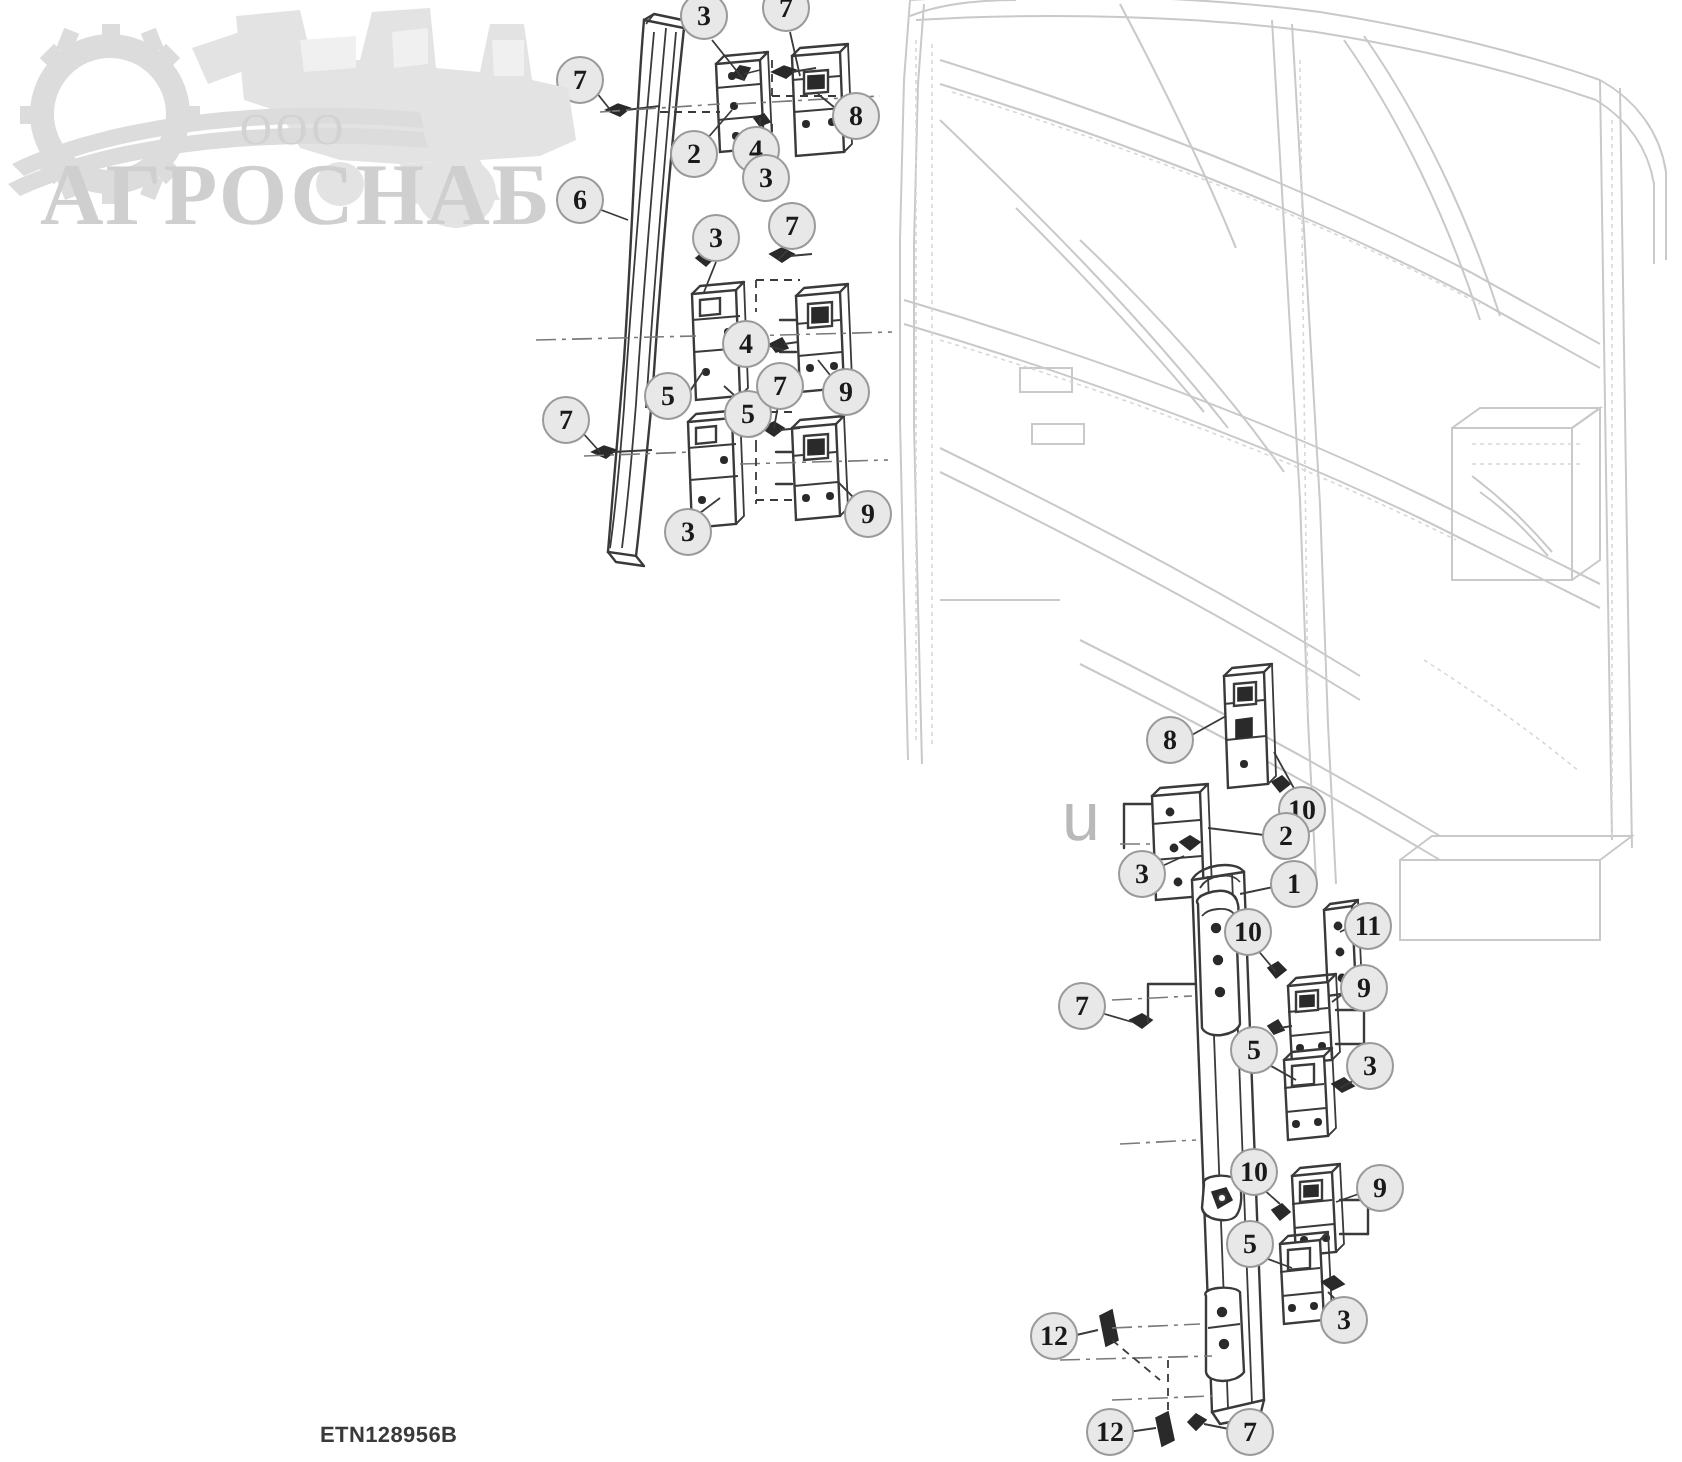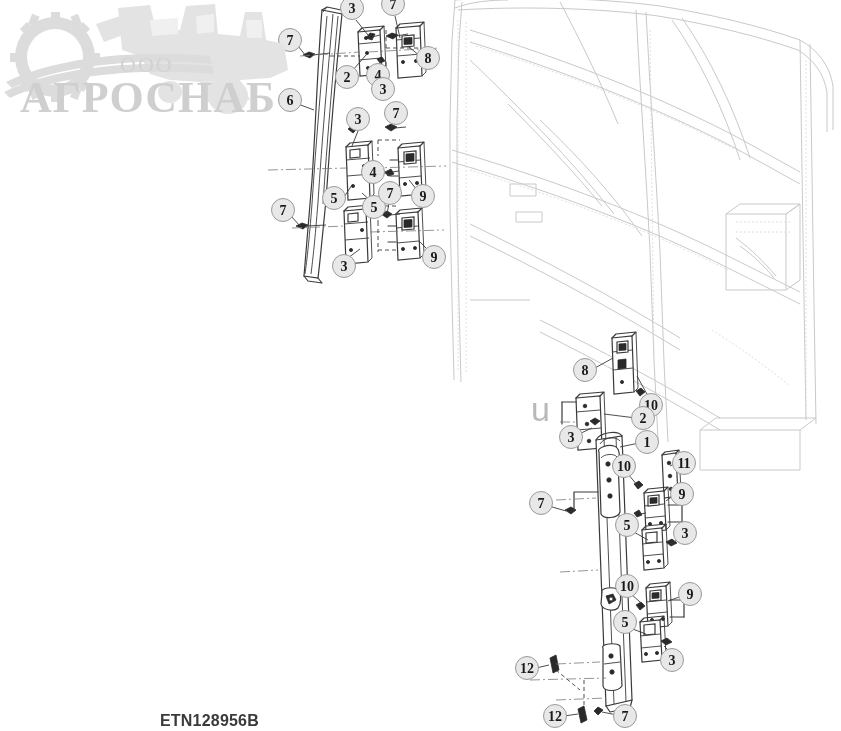--- a/index.html
+++ b/index.html
@@ -6,21 +6,21 @@
   body{
     width:841px;height:731px;position:relative;overflow:hidden;
     font-family:"Liberation Sans", sans-serif;
   }
   #stage{position:absolute;left:0;top:0;width:841px;height:731px;}
   #stage svg{position:absolute;left:0;top:0;}
 
   .diagram-id{
     position:absolute;left:160px;top:712px;
     font-family:"Liberation Sans", sans-serif;
-    font-size:16px;font-weight:bold;color:#3a3a3a;
+    font-size:11px;font-weight:bold;color:#3a3a3a;
     letter-spacing:.2px;white-space:nowrap;
   }
 
   
   #watermark{
     position:absolute;left:300px;top:305px;width:300px;height:125px;
     pointer-events:none;
   }
   #wm-u{
     position:absolute;left:531px;top:390px;

